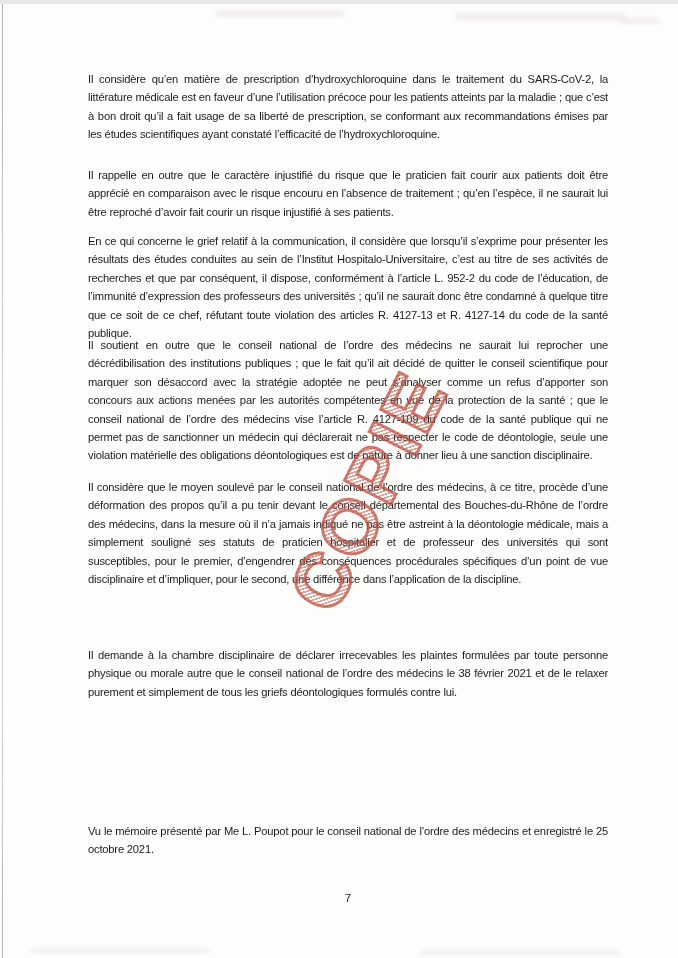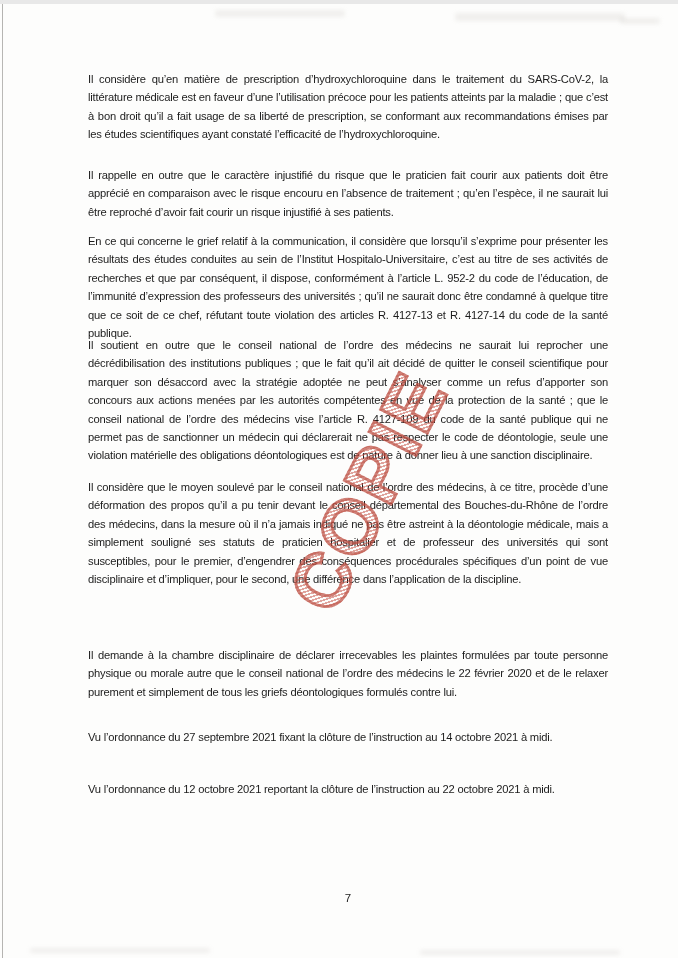--- a/index.html
+++ b/index.html
@@ -102,22 +102,21 @@
   <div class="noise n2"></div>
   <div class="noise n3"></div>
   <div class="noise n4"></div>
   <div class="noise n5"></div>
 
   <p class="para" style="top:66px">Il considère qu’en matière de prescription d’hydroxychloroquine dans le traitement du SARS-CoV-2, la littérature médicale est en faveur d’une l’utilisation précoce pour les patients atteints par la maladie ; que c’est à bon droit qu’il a fait usage de sa liberté de prescription, se conformant aux recommandations émises par les études scientifiques ayant constaté l’efficacité de l’hydroxychloroquine.</p>
   <p class="para" style="top:162px">Il rappelle en outre que le caractère injustifié du risque que le praticien fait courir aux patients doit être apprécié en comparaison avec le risque encouru en l’absence de traitement ; qu’en l’espèce, il ne saurait lui être reproché d’avoir fait courir un risque injustifié à ses patients.</p>
   <p class="para" style="top:228px">En ce qui concerne le grief relatif à la communication, il considère que lorsqu’il s’exprime pour présenter les résultats des études conduites au sein de l’Institut Hospitalo-Universitaire, c’est au titre de ses activités de recherches et que par conséquent, il dispose, conformément à l’article L. 952-2 du code de l’éducation, de l’immunité d’expression des professeurs des universités ; qu’il ne saurait donc être condamné à quelque titre que ce soit de ce chef, réfutant toute violation des articles R. 4127-13 et R. 4127-14 du code de la santé publique.</p>
   <p class="para" style="top:332px">Il soutient en outre que le conseil national de l’ordre des médecins ne saurait lui reprocher une décrédibilisation des institutions publiques ; que le fait qu’il ait décidé de quitter le conseil scientifique pour marquer son désaccord avec la stratégie adoptée ne peut s’analyser comme un refus d’apporter son concours aux actions menées par les autorités compétentes en vue de la protection de la santé ; que le conseil national de l’ordre des médecins vise l’article R. 4127-109 du code de la santé publique qui ne permet pas de sanctionner un médecin qui déclarerait ne pas respecter le code de déontologie, seule une violation matérielle des obligations déontologiques est de nature à donner lieu à une sanction disciplinaire.</p>
   <p class="para" style="top:474px">Il considère que le moyen soulevé par le conseil national de l’ordre des médecins, à ce titre, procède d’une déformation des propos qu’il a pu tenir devant le conseil départemental des Bouches-du-Rhône de l’ordre des médecins, dans la mesure où il n’a jamais indiqué ne pas être astreint à la déontologie médicale, mais a simplement souligné ses statuts de praticien hospitalier et de professeur des universités qui sont susceptibles, pour le premier, d’engendrer des conséquences procédurales spécifiques d’un point de vue disciplinaire et d’impliquer, pour le second, une différence dans l’application de la discipline.</p>
-  <p class="para" style="top:642px">Il demande à la chambre disciplinaire de déclarer irrecevables les plaintes formulées par toute personne physique ou morale autre que le conseil national de l’ordre des médecins le 22 février 2020 et de le relaxer purement et simplement de tous les griefs déontologiques formulés contre lui.</p>
+  <p class="para" style="top:642px">Il demande à la chambre disciplinaire de déclarer irrecevables les plaintes formulées par toute personne physique ou morale autre que le conseil national de l’ordre des médecins le 38 février 2021 et de le relaxer purement et simplement de tous les griefs déontologiques formulés contre lui.</p>
 
-  <p class="para" style="top:724px">Vu l’ordonnance du 27 septembre 2021 fixant la clôture de l’instruction au 14 octobre 2021 à midi.</p>
-  <p class="para" style="top:776px">Vu l’ordonnance du 12 octobre 2021 reportant la clôture de l’instruction au 22 octobre 2021 à midi.</p>
+  <p class="para" style="top:818px">Vu le mémoire présenté par Me L. Poupot pour le conseil national de l’ordre des médecins et enregistré le 25 octobre 2021.</p>
 
   <div class="page-number">7</div>
 
   <div class="watermark">COPIE</div>
 
 </div>
 
 </body></html>

